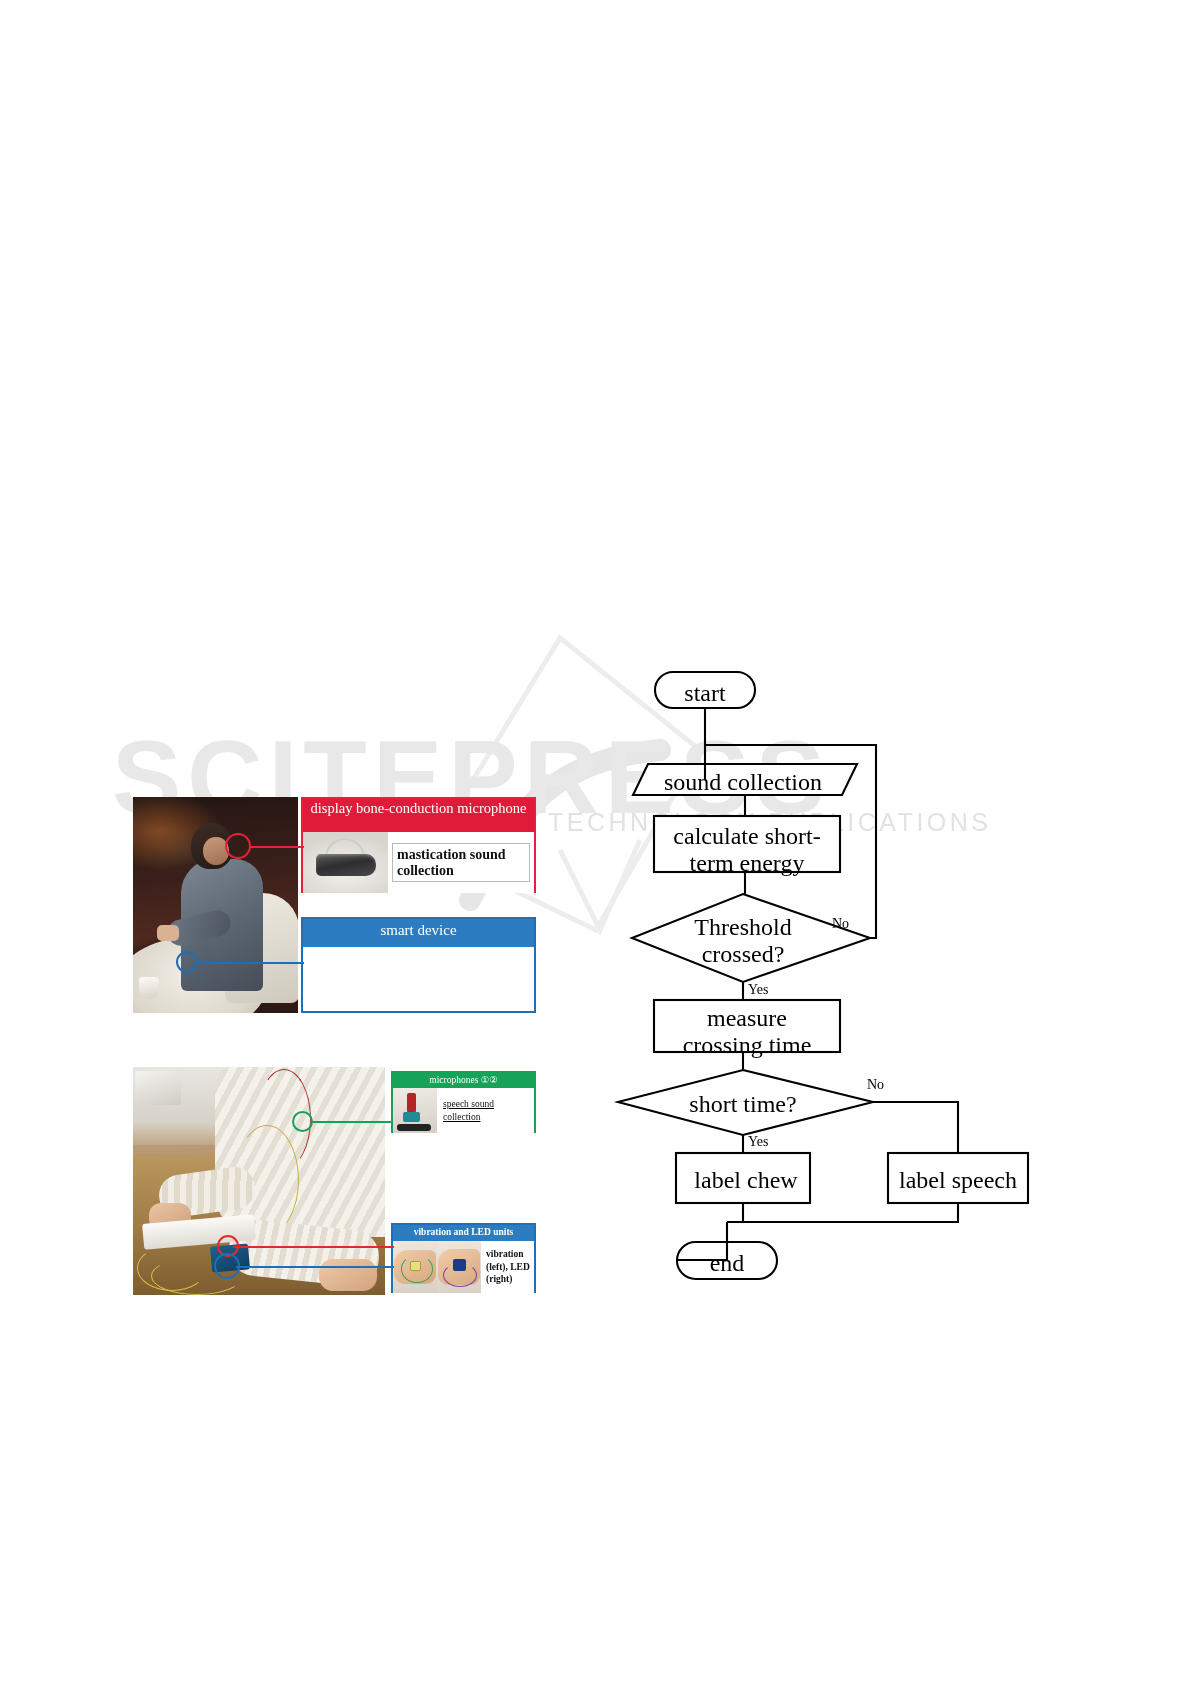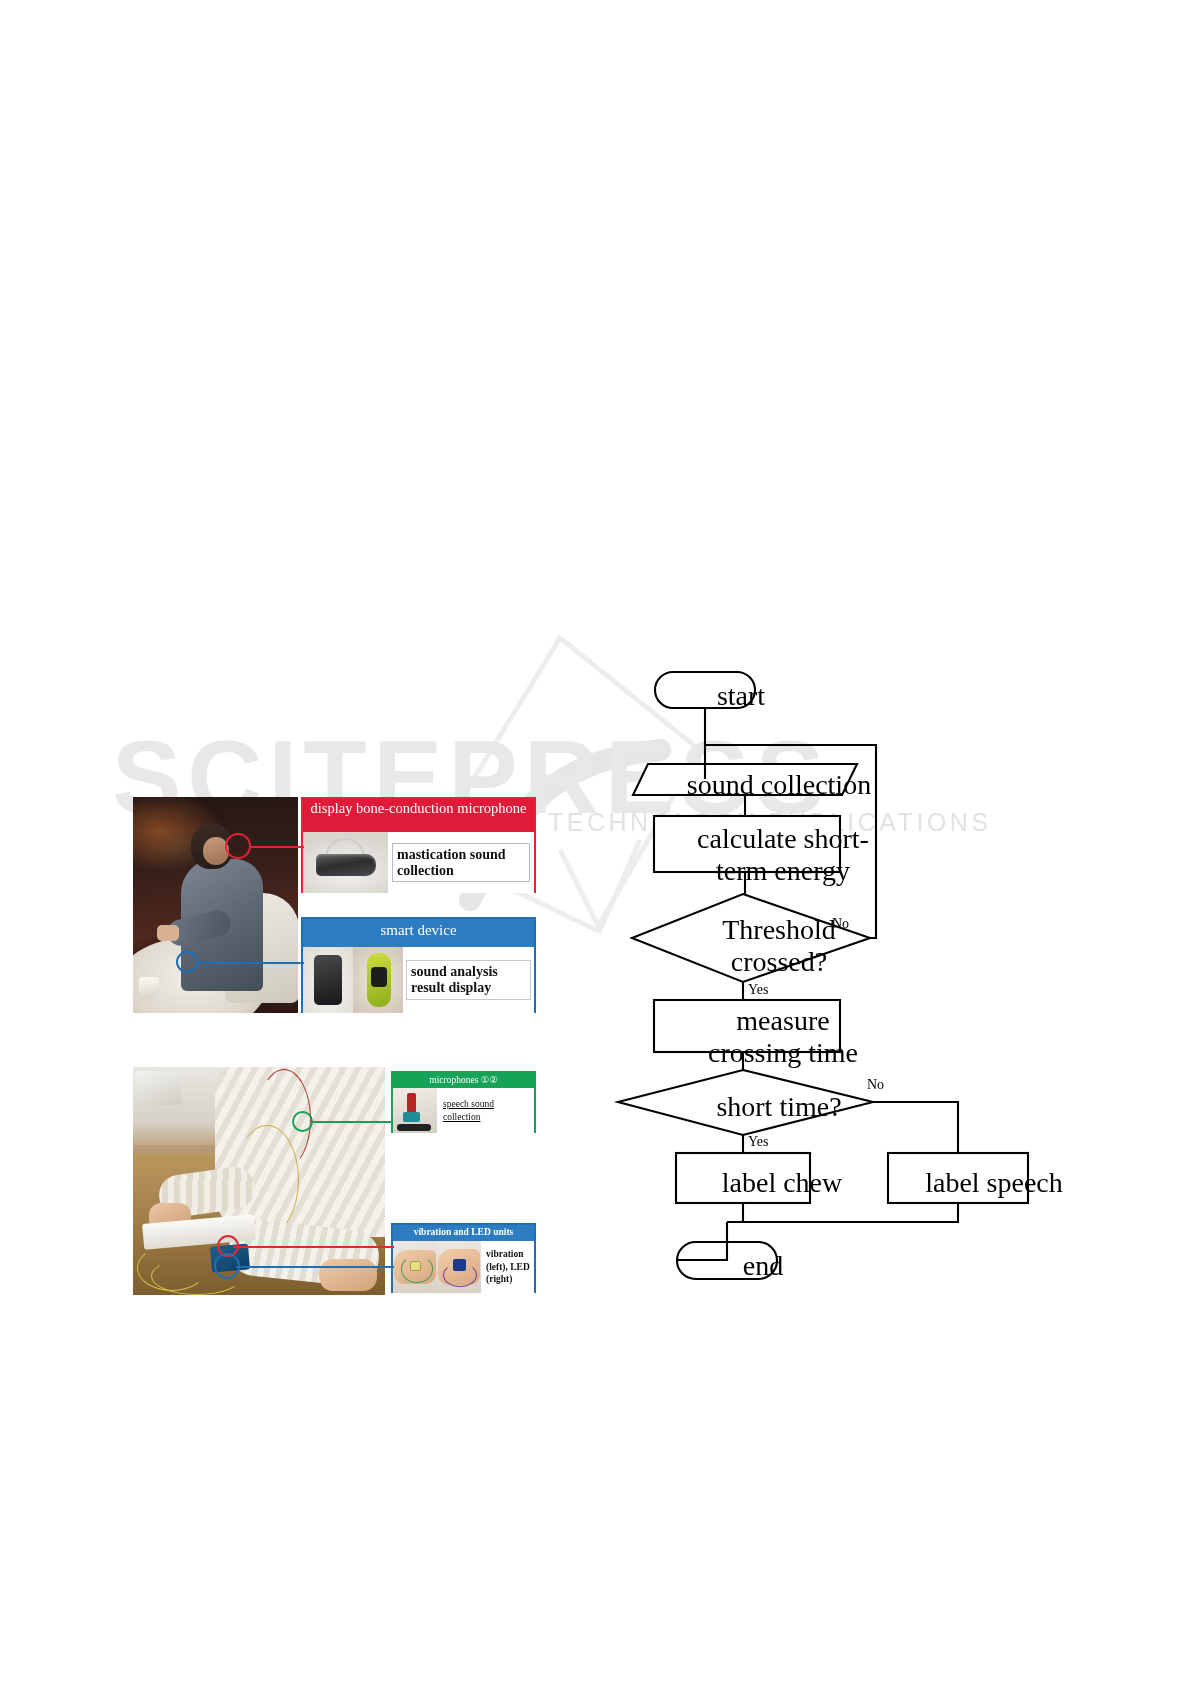--- a/index.html
+++ b/index.html
@@ -289,21 +289,21 @@
   #card-vib .lbl { flex:1; padding:0 2px 0 5px; font-size:9.5px; font-weight:bold; line-height:1.3; color:#111; }
 
   
   #flow { position:absolute; left:560px; top:655px; width:470px; height:665px; z-index:3; }
   #flow svg { position:absolute; left:0; top:0; }
   .fc-txt {
     position:absolute; text-align:center;
     font-family:"Liberation Serif","DejaVu Serif",serif;
     color:#000; line-height:1.14;
   }
-  .fc-node-txt { font-size:28px;margin-left:36px; }
+  .fc-node-txt { font-size:24px; }
   .fc-edge-lbl { font-size:14px; }
 </style>
 </head>
 <body>
 
 <div id="page">
 
   <div id="watermark">
     <svg width="1191" height="360" viewBox="0 0 1191 360" aria-hidden="true">
       <path d="M430 250 L560 38 L700 150 L596 330 Z" fill="none" stroke="#ededed" stroke-width="5"></path>
@@ -339,32 +339,20 @@
             <div class="earpiece"></div>
         </div>
         <div class="note-wrap">
           <div class="card-note">mastication sound collection</div>
         </div>
       </div>
     </div>
 
     <div class="card" id="card-smart">
       <div class="card-hdr">smart device</div>
-      <div class="card-body">
-        <div class="thumb">
-            <div class="phone"></div>
-          </div>
-        <div class="thumb2">
-          <div class="watch-band"></div>
-            <div class="watch-face"></div>
-        </div>
-        <div class="note-wrap">
-          <div class="card-note">sound analysis result display</div>
-        </div>
-      </div>
     </div>
   </div>
 
   <div id="fig2">
     <div class="photo">
       <div class="bg-top"></div>
       <div class="monitor"></div>
       <div class="desk"></div>
       <div class="sweater"></div>
       <div class="arm-left"></div>

